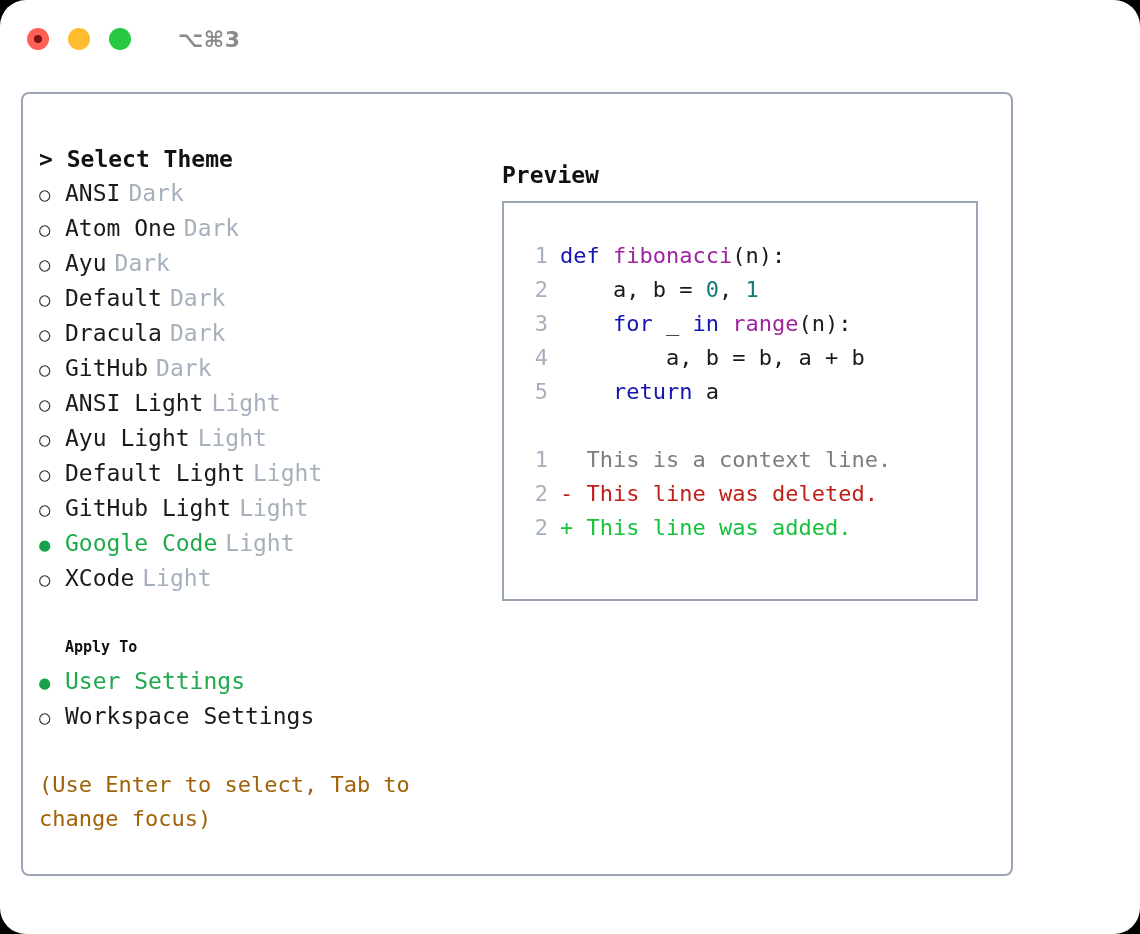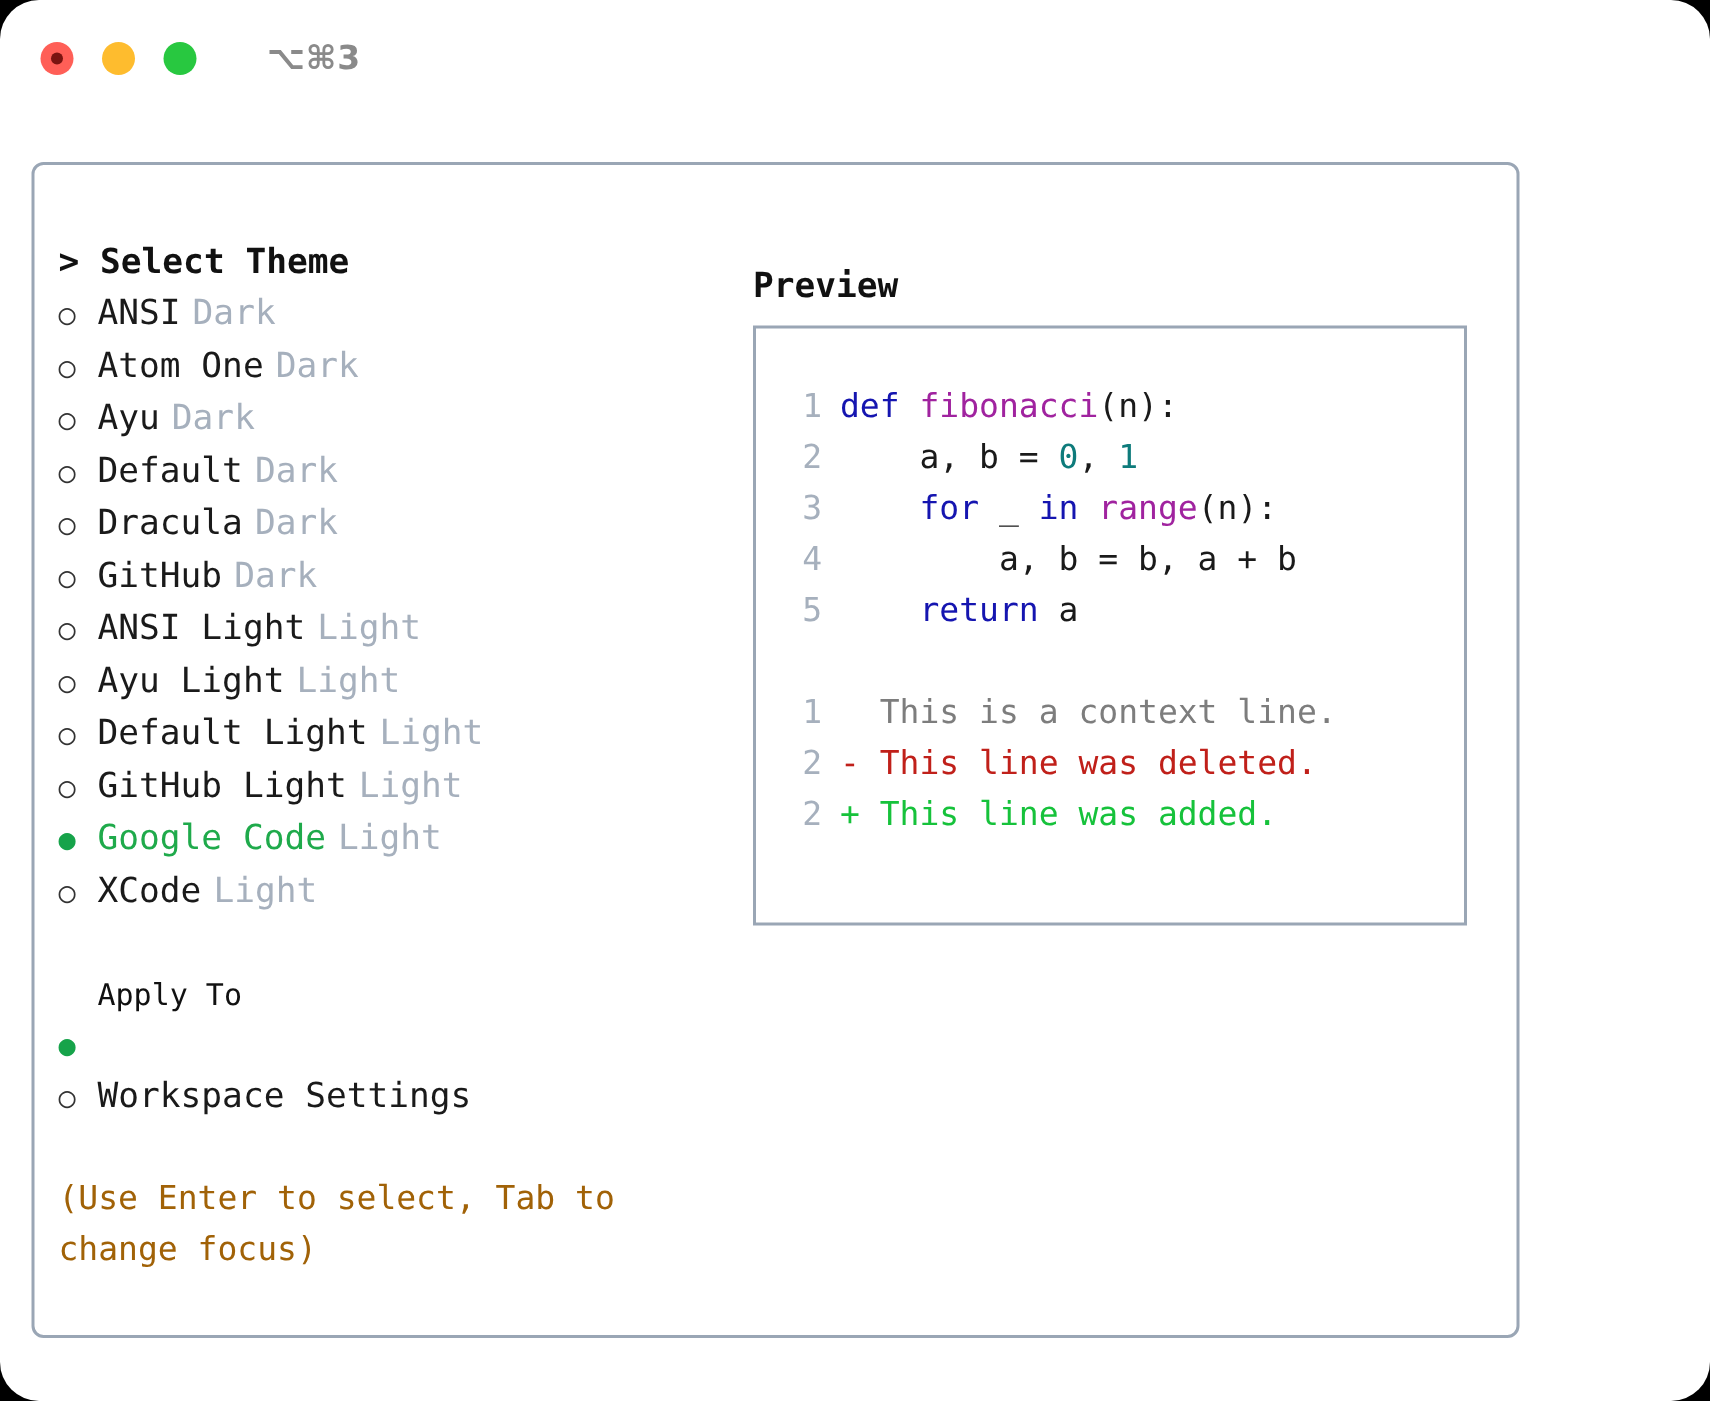--- a/index.html
+++ b/index.html
@@ -64,21 +64,21 @@
     font-size: 22px;
     font-weight: 700;
     color: #8a8a8a;
     letter-spacing: 0.5px;
   }
 
   
   .panel {
     position: absolute;
     left: 21px;
-    top: 108px;
+    top: 92px;
     width: 992px;
     height: 784px;
     border: 2px solid #9aa6b5;
     border-radius: 8px;
     box-sizing: border-box;
     background: #ffffff;
   }
 
   .panel-inner {
     position: absolute;
@@ -128,22 +128,22 @@
     color: #1a1a1a;
   }
   .opt-row.selected .opt-label {
     color: #1faa4b;
   }
   .opt-variant {
     color: #a6b0bd;
     margin-left: 8px;
   }
   .group-title {
-    font-size: 20px;
-    font-weight: 400;
+    font-size: 15px;
+    font-weight: 700;
     color: #111111;
     line-height: 34px;
     padding-left: 26px;
     white-space: pre;
   }
   .spacer-row { height: 34px; }
   .hint {
     margin-top: 34px;
     font-size: 22px;
     line-height: 34px;
@@ -225,21 +225,21 @@
             <div class="opt-row"><span class="marker">○</span><span class="opt-label">Default Light</span><span class="opt-variant">Light</span></div>
             <div class="opt-row"><span class="marker">○</span><span class="opt-label">GitHub Light</span><span class="opt-variant">Light</span></div>
             <div class="opt-row selected"><span class="marker sel">●</span><span class="opt-label">Google Code</span><span class="opt-variant">Light</span></div>
             <div class="opt-row"><span class="marker">○</span><span class="opt-label">XCode</span><span class="opt-variant">Light</span></div>
           </div>
 
         <div class="spacer-row"></div>
 
         <div class="group-title">Apply To</div>
         <div id="apply-options">
-            <div class="opt-row selected"><span class="marker sel">●</span></div>
+            <div class="opt-row selected"><span class="marker sel">●</span><span class="opt-label">User Settings</span></div>
             <div class="opt-row"><span class="marker">○</span><span class="opt-label">Workspace Settings</span></div>
           </div>
 
         <div class="hint">(Use Enter to select, Tab to change focus)</div>
       </div>
 
       <div class="col-right">
         <div class="preview-title">Preview</div>
         <div class="preview-box">
           <div id="code-block">

